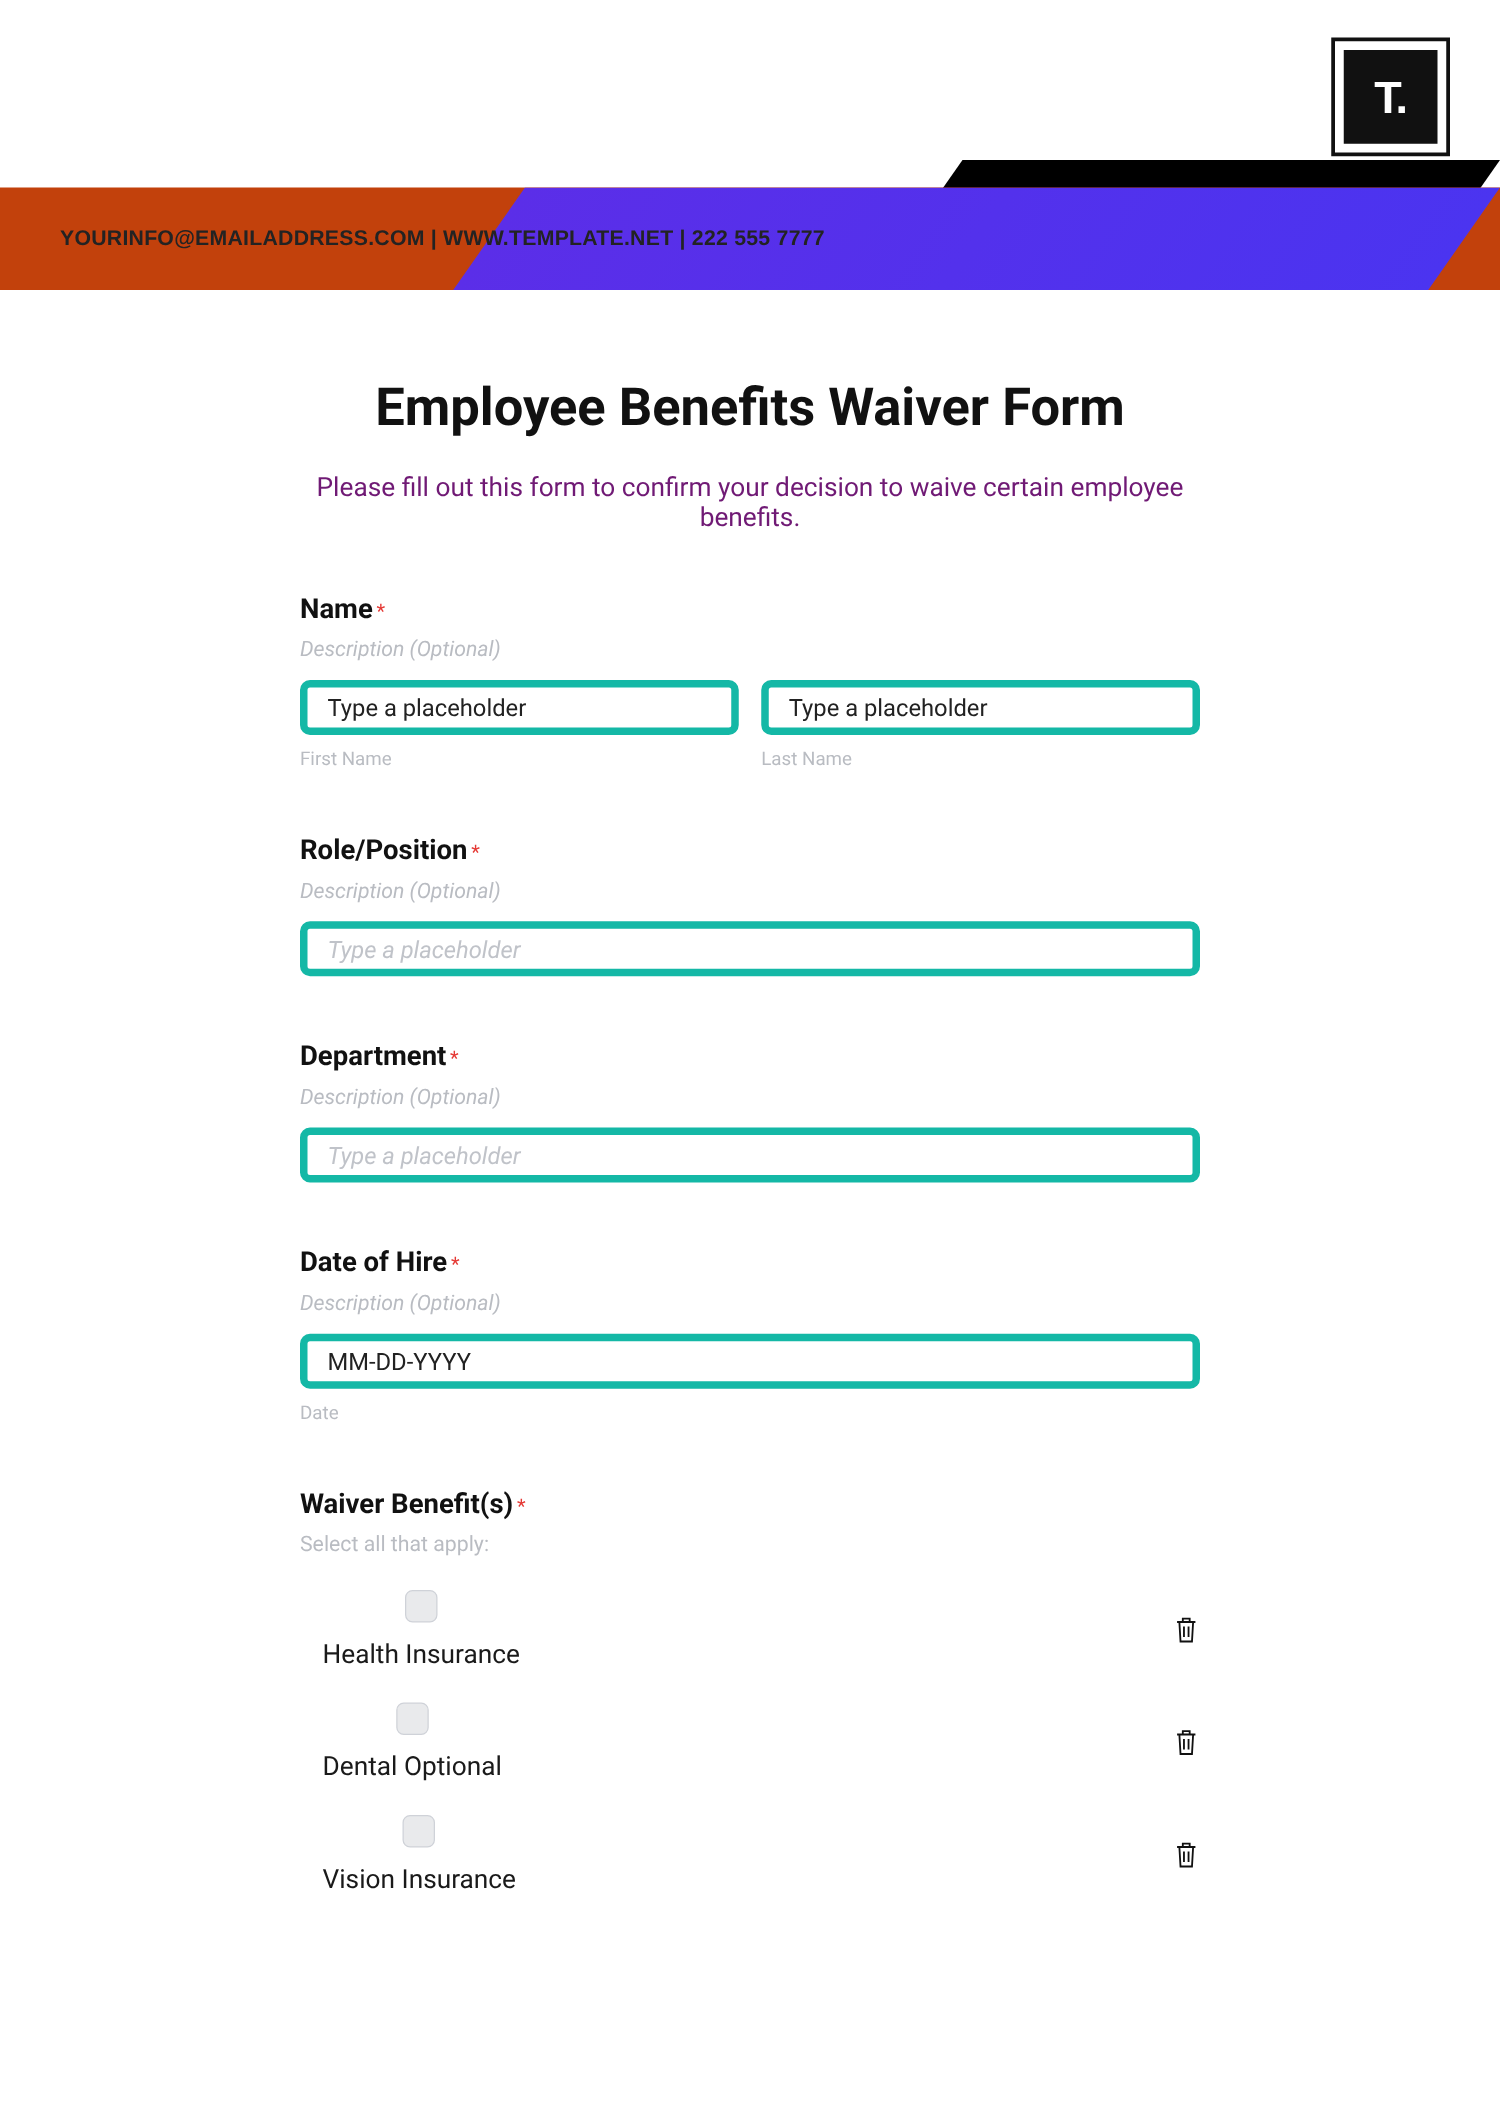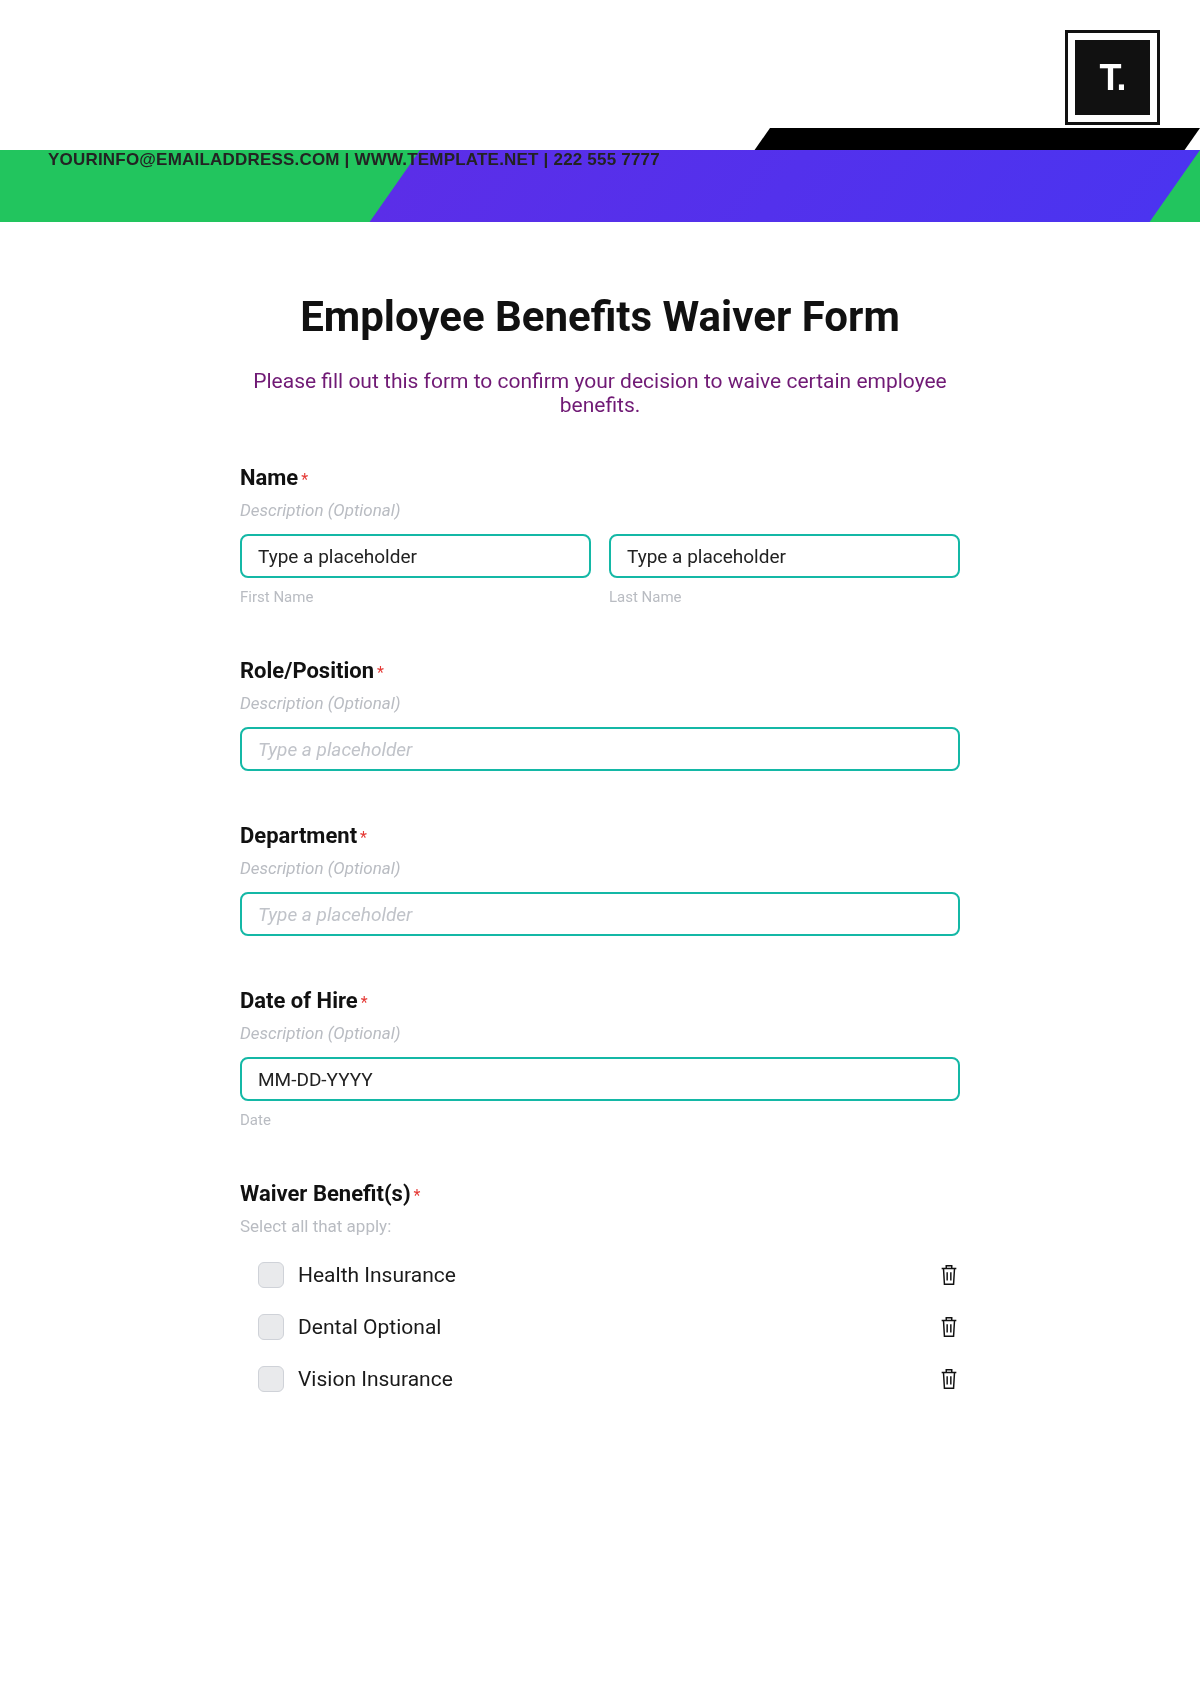--- a/index.html
+++ b/index.html
@@ -29,25 +29,25 @@
   }
   .black-slash {
     position: absolute; top: 128px; right: 0;
     width: 430px; height: 24px;
     background: #000;
     transform: skewX(-35deg);
     transform-origin: top right;
   }
   .banner {
     position: relative;
-    height: 72px;
+    height: 82px;
     width: 100%;
-    background: #22c55e;
+    background: #c2410c;
     overflow: hidden;
-    display: flex; 
+    display: flex; align-items: center;
   }
   .banner-gradient {
     position: absolute; top: 0; right: 0; height: 100%;
     width: 780px;
     background: linear-gradient(90deg, #5b2ee8 0%, #4b34f0 100%);
     transform: skewX(-35deg);
     transform-origin: top left;
   }
   .banner-text {
     position: relative;
@@ -70,39 +70,39 @@
   }
   .field { margin-bottom: 52px; }
   .field-label { font-size: 22px; font-weight: 700; color: #111; margin-top: 12px; }
   .req { color: #e53935; margin-left: 3px; }
   .field-desc { font-size: 17px; color: #b9bcc2; font-style: italic; margin-top: 10px; margin-bottom: 14px; }
   .row2 { display: flex; gap: 18px; }
   .row2 > div { flex: 1; }
   .text-input {
     width: 100%;
     height: 44px;
-    border: 2px solid #14b8a6;
+    border: 6px solid #14b8a6;
     border-radius: 8px;
     padding: 0 16px;
     font-size: 19px;
     color: #222;
     background: #fff;
     outline: none;
     font-family: inherit;
   }
   .text-input::placeholder { color: #c0c3c9; font-style: italic; }
   .text-input.filled-look { font-style: normal; }
   .text-input.filled-look::placeholder { color: #222; font-style: normal; }
   .sublabel { font-size: 15px; color: #b9bcc2; margin-top: 10px; }
   .helper { font-size: 17px; color: #b9bcc2; margin-top: 10px; margin-bottom: 18px; }
   .check-row {
     display: flex; align-items: center; justify-content: space-between;
     padding: 8px 0 18px 18px;
   }
-  .check-left { display: flex; align-items: center; gap: 14px; }
+  .check-left { display: flex; align-items: center; gap: 14px; flex-direction: column; }
   .chk {
     width: 26px; height: 26px; border-radius: 6px;
     border: 1px solid #cfd2d8; background: #e9eaec;
     appearance: none; cursor: pointer;
   }
   .chk-label { font-size: 21px; color: #1a1a1a; }
   .trash { width: 22px; height: 26px; cursor: pointer; display:inline-flex; align-items:center; justify-content:center; }
   .trash svg { width: 22px; height: 26px; stroke: #111; fill: none; stroke-width: 1.6; }
 </style>
 </head>

